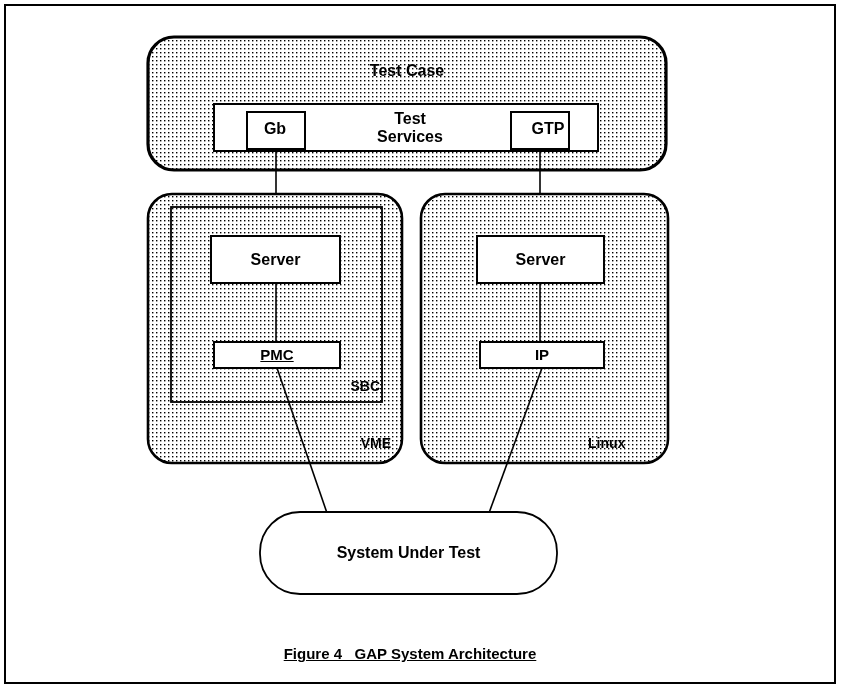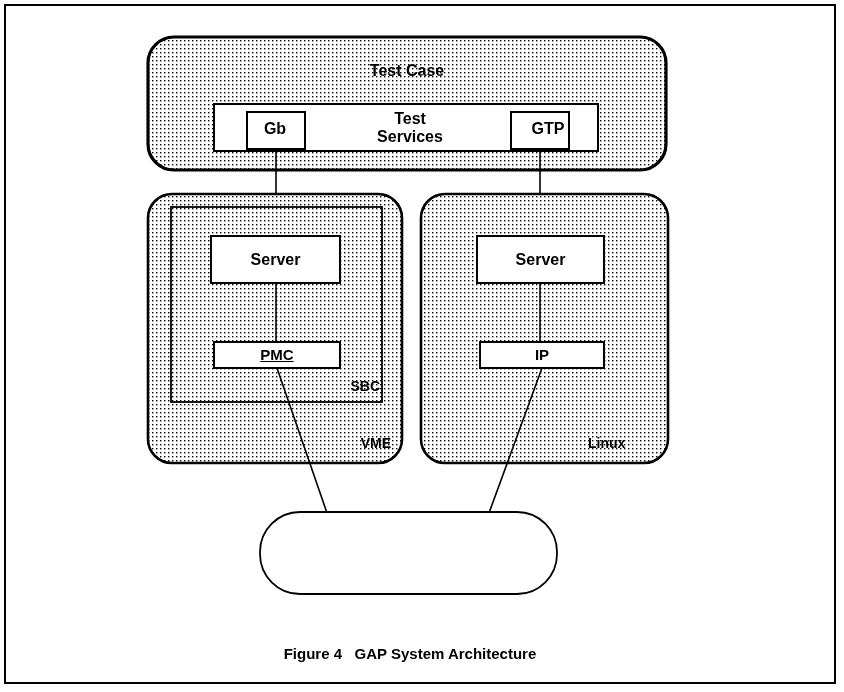--- a/index.html
+++ b/index.html
@@ -56,21 +56,21 @@
   #label-vme         { left: 323px; top: 436px; width: 68px;  text-align: right; }
   #label-sbc         { left: 312px; top: 379px; width: 68px;  text-align: right; }
   #label-server-l    { left: 211px; top: 251px; width: 129px; }
   #label-pmc         { left: 214px; top: 347px; width: 126px; text-decoration: underline; }
 
   #label-linux       { left: 588px; top: 436px; width: 76px;  text-align: left; }
   #label-server-r    { left: 477px; top: 251px; width: 127px; }
   #label-ip          { left: 480px; top: 347px; width: 124px; }
 
   #label-sut         { left: 260px; top: 544px; width: 297px; }
-  #label-caption     { left: 4px;   top: 646px; width: 812px; font-size: 15px; }
+  #label-caption     { left: 4px;   top: 646px; width: 812px; font-size: 15px; text-decoration: underline; }
 </style>
 </head>
 <body>
 
 <div id="page">
 
   <div class="page-border"></div>
 
   <svg class="diagram-svg" viewBox="0 0 844 692" xmlns="http://www.w3.org/2000/svg">
     <defs>
@@ -132,16 +132,17 @@
   <div class="lbl lbl-14" id="label-sbc">SBC</div>
 
   <div class="lbl lbl-14" id="label-vme">VME</div>
 
   <div class="lbl lbl-16" id="label-server-r">Server</div>
 
   <div class="lbl lbl-15" id="label-ip">IP</div>
 
   <div class="lbl lbl-14" id="label-linux">Linux</div>
 
+  <div class="lbl lbl-16" id="label-sut">System Under Test</div>
 
   <div class="lbl lbl-15" id="label-caption">Figure 4   GAP System Architecture</div>
 
 </div>
 
 </body></html>

